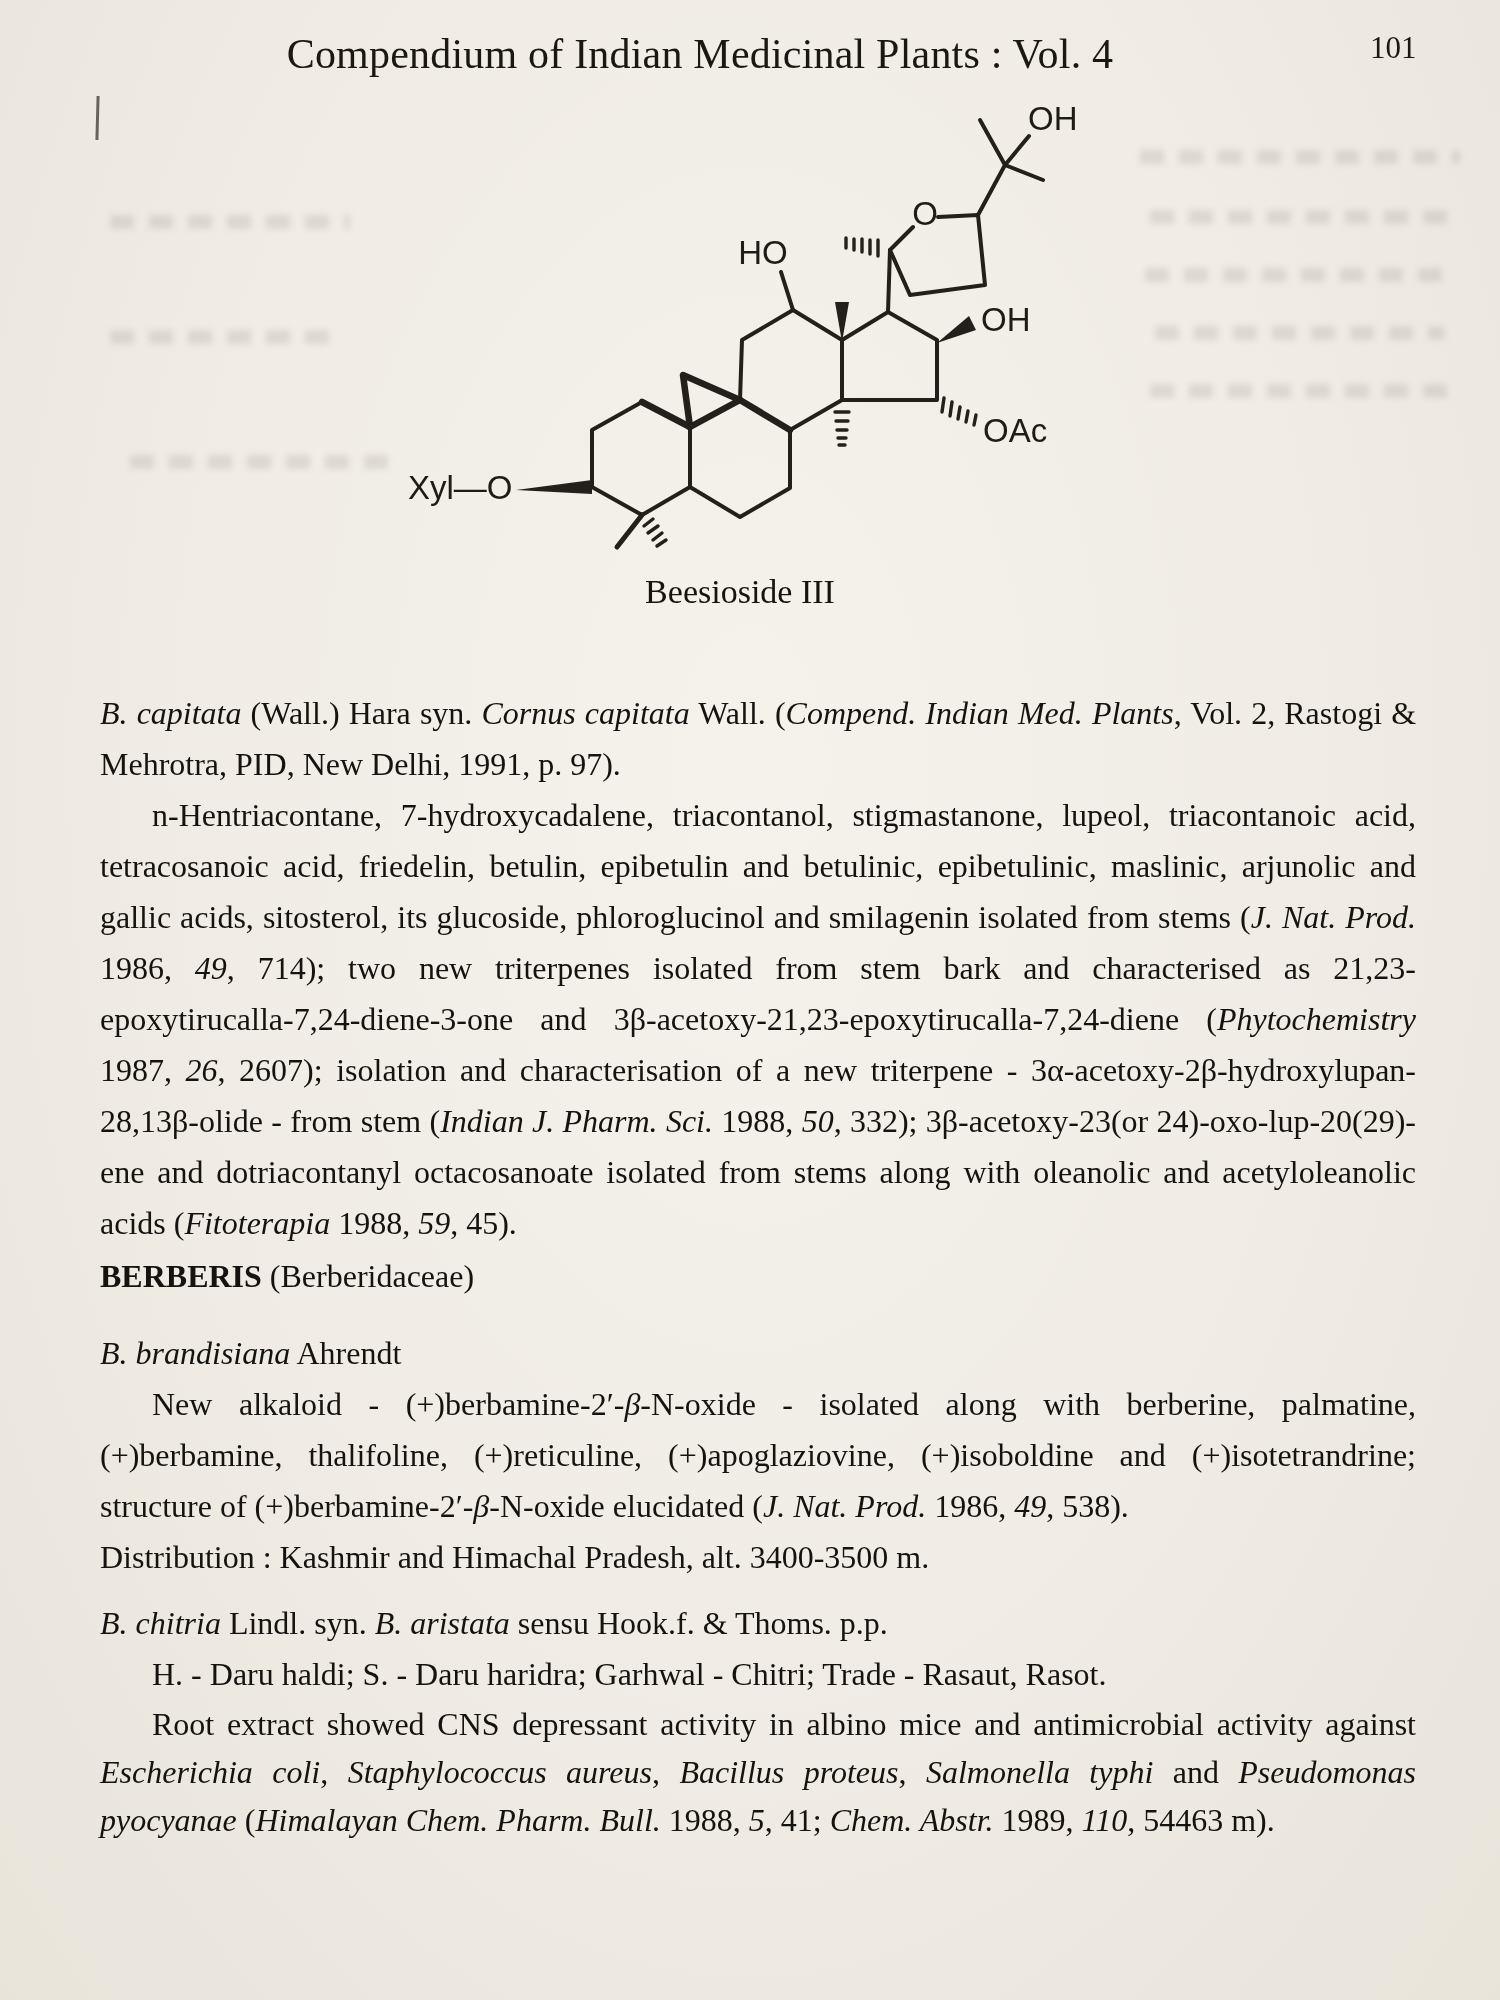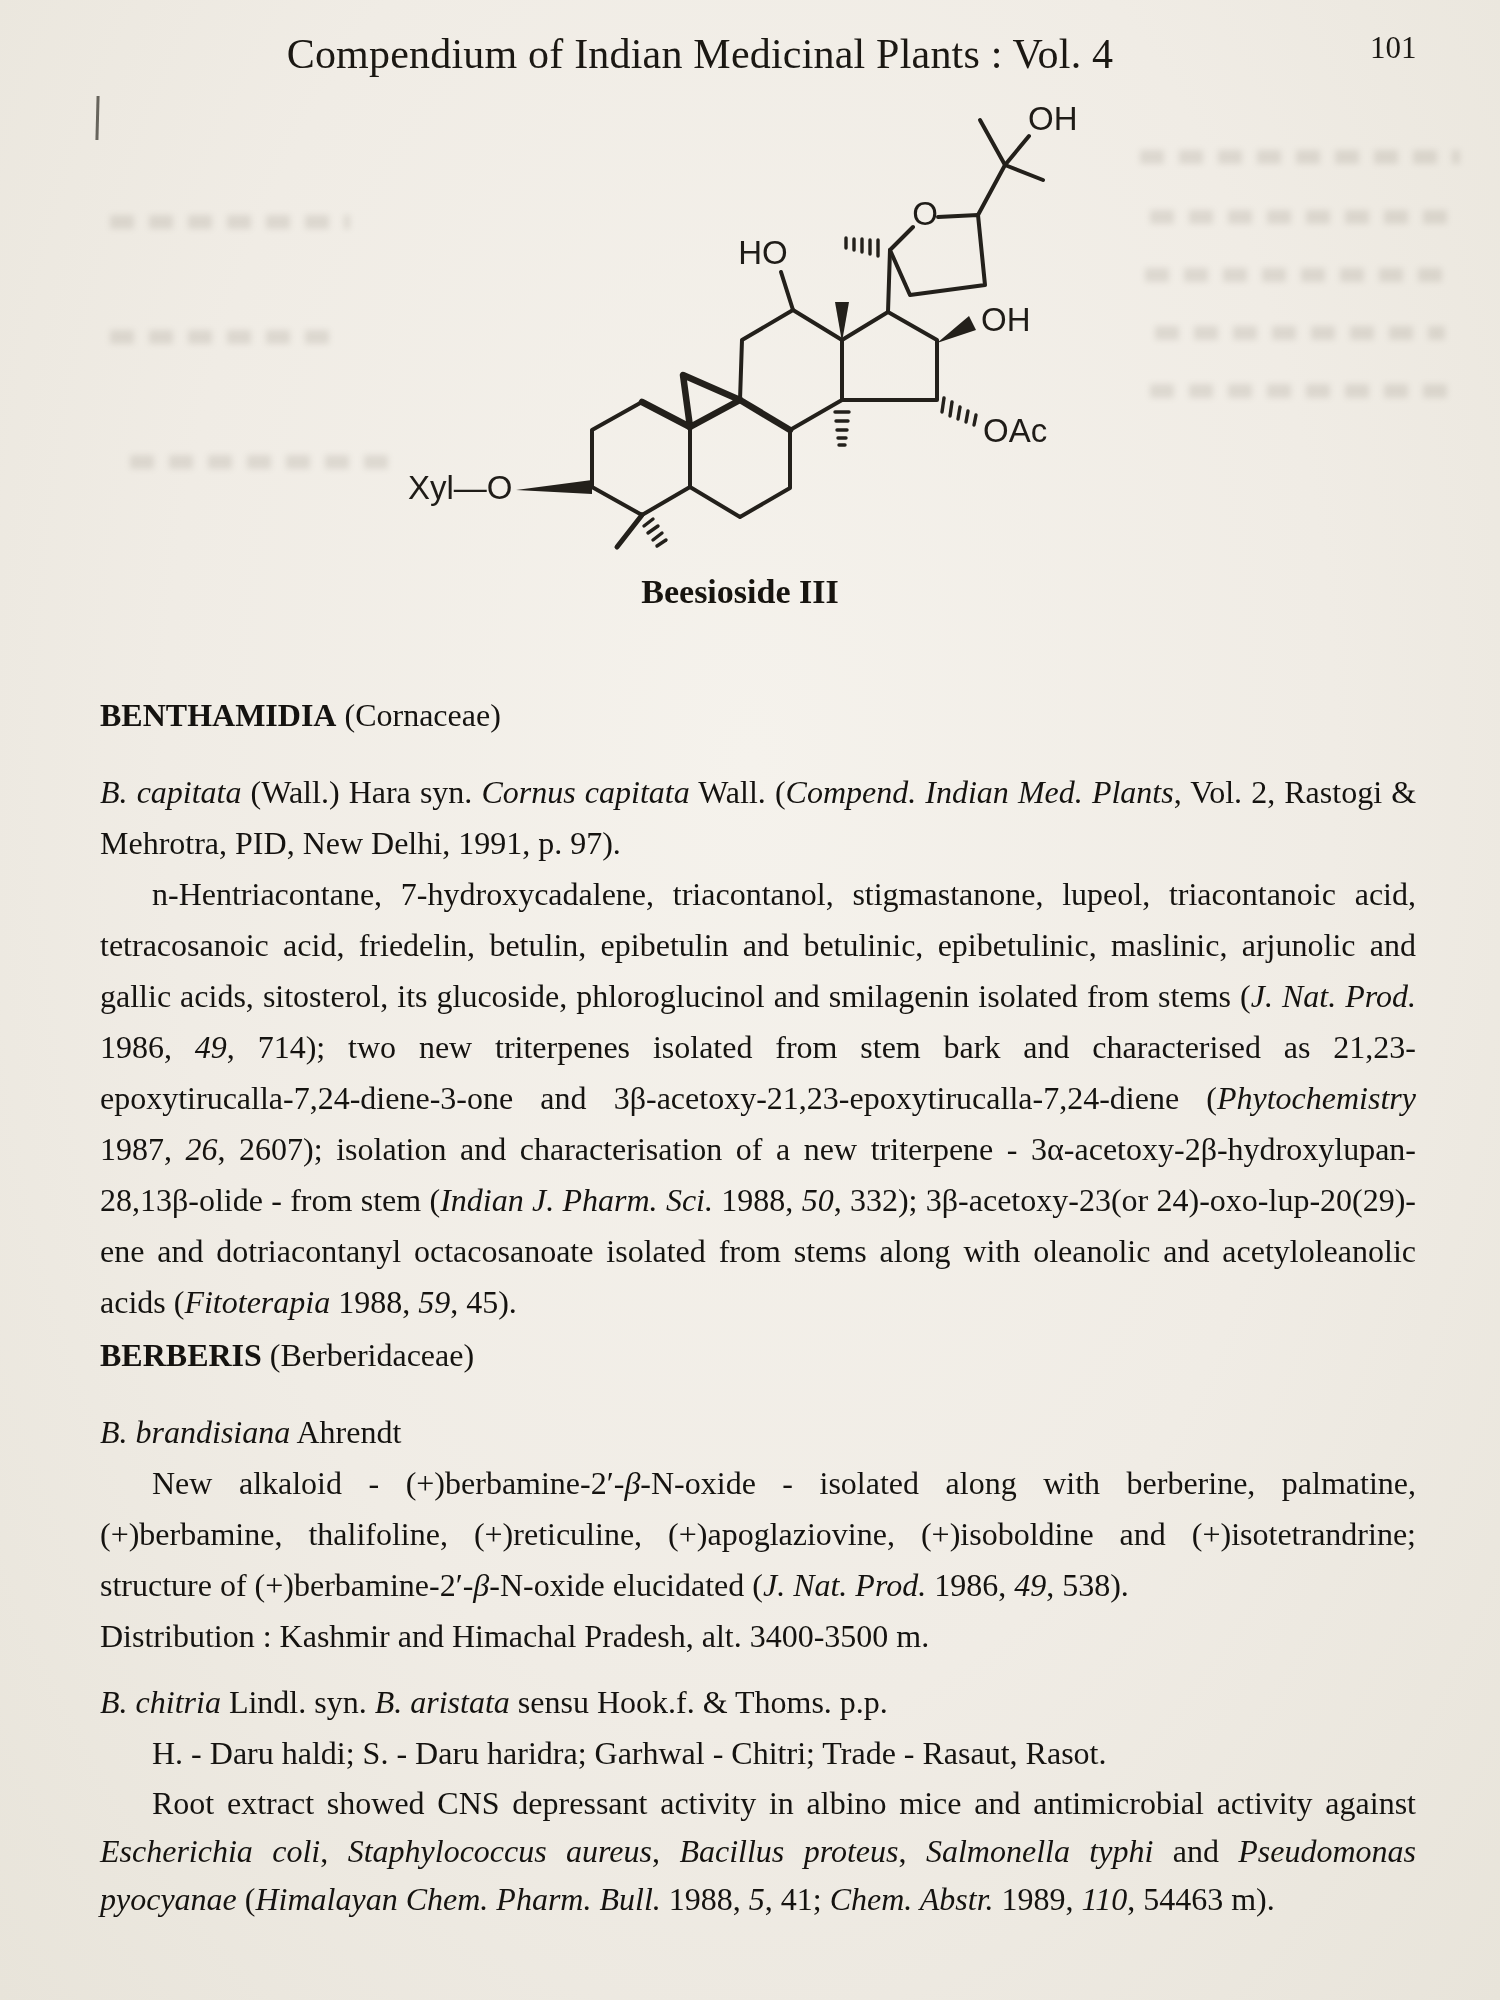--- a/index.html
+++ b/index.html
@@ -16,21 +16,21 @@
     text-align:center;font-size:42px;letter-spacing:.2px;color:#1b1813;
   }
   .hdr-pagenum{
     position:absolute;left:1370px;top:30px;width:90px;
     font-size:31px;color:#1b1813;
   }
   
   .figure-svg{position:absolute;left:380px;top:80px;width:740px;height:510px;}
   .fig-caption{
     position:absolute;left:530px;top:573px;width:420px;text-align:center;
-    font-size:34px;font-weight:bold;color:#17140f;
+    font-size:34px;font-weight:normal;color:#17140f;
   }
   .chem-label{font-family:"Liberation Sans", sans-serif;font-size:33px;fill:#1f1c18;}
   .bond{stroke:#23201b;stroke-width:4;fill:none;stroke-linecap:round;stroke-linejoin:round;}
   .bond-bold{stroke:#23201b;stroke-width:6.5;fill:none;stroke-linecap:round;stroke-linejoin:round;}
   .hash{stroke:#23201b;stroke-width:3.4;stroke-linecap:round;}
   .wedge{fill:#23201b;stroke:none;}
   
   .content{
     position:absolute;left:100px;top:688px;width:1316px;
     font-size:32px;line-height:51px;color:#151310;
@@ -129,21 +129,20 @@
     <text class="chem-label" x="545" y="145" text-anchor="middle">O</text>
     <text class="chem-label" x="383" y="184" text-anchor="middle">HO</text>
     <text class="chem-label" x="601" y="251">OH</text>
     <text class="chem-label" x="603" y="362">OAc</text>
     <text class="chem-label" x="28" y="419">Xyl—O</text>
   </svg>
   <div class="fig-caption">Beesioside III</div>
 
   <div class="content" id="content">
       <div>
-        <div class="sec-heading"><span class="bd">BENTHAMIDIA</span><span> (Cornaceae)</span></div>
         <p class="para"><span class="it">B. capitata</span><span> (Wall.) Hara syn. </span><span class="it">Cornus capitata</span><span> Wall. (</span><span class="it">Compend. Indian Med. Plants</span><span>, Vol. 2, Rastogi &amp; Mehrotra, PID, New Delhi, 1991, p. 97).</span></p>
         <p class="para indent"><span>n-Hentriacontane, 7-hydroxycadalene, triacontanol, stigmastanone, lupeol, triacontanoic acid, tetracosanoic acid, friedelin, betulin, epibetulin and betulinic, epibetulinic, maslinic, arjunolic and gallic acids, sitosterol, its glucoside, phloroglucinol and smilagenin isolated from stems (</span><span class="it">J. Nat. Prod.</span><span> 1986, </span><span class="it">49</span><span>, 714); two new triterpenes isolated from stem bark and characterised as 21,23-epoxytirucalla-7,24-diene-3-one and 3β-acetoxy-21,23-epoxytirucalla-7,24-diene (</span><span class="it">Phytochemistry</span><span> 1987, </span><span class="it">26</span><span>, 2607); isolation and characterisation of a new triterpene - 3α-acetoxy-2β-hydroxylupan-28,13β-olide - from stem (</span><span class="it">Indian J. Pharm. Sci.</span><span> 1988, </span><span class="it">50</span><span>, 332); 3β-acetoxy-23(or 24)-oxo-lup-20(29)-ene and dotriacontanyl octacosanoate isolated from stems along with oleanolic and acetyloleanolic acids (</span><span class="it">Fitoterapia</span><span> 1988, </span><span class="it">59</span><span>, 45).</span></p>
       </div>
       <div>
         <div class="sec-heading"><span class="bd">BERBERIS</span><span> (Berberidaceae)</span></div>
         <p class="para spaced"><span class="it">B. brandisiana</span><span> Ahrendt</span></p>
         <p class="para indent"><span>New alkaloid - (+)berbamine-2′-</span><span class="it">β</span><span>-N-oxide - isolated along with berberine, palmatine, (+)berbamine, thalifoline, (+)reticuline, (+)apoglaziovine, (+)isoboldine and (+)isotetrandrine; structure of (+)berbamine-2′-</span><span class="it">β</span><span>-N-oxide elucidated (</span><span class="it">J. Nat. Prod.</span><span> 1986, </span><span class="it">49</span><span>, 538).</span></p>
         <p class="para"><span>Distribution :  Kashmir and Himachal Pradesh, alt. 3400-3500 m.</span></p>
       </div>
       <div>

